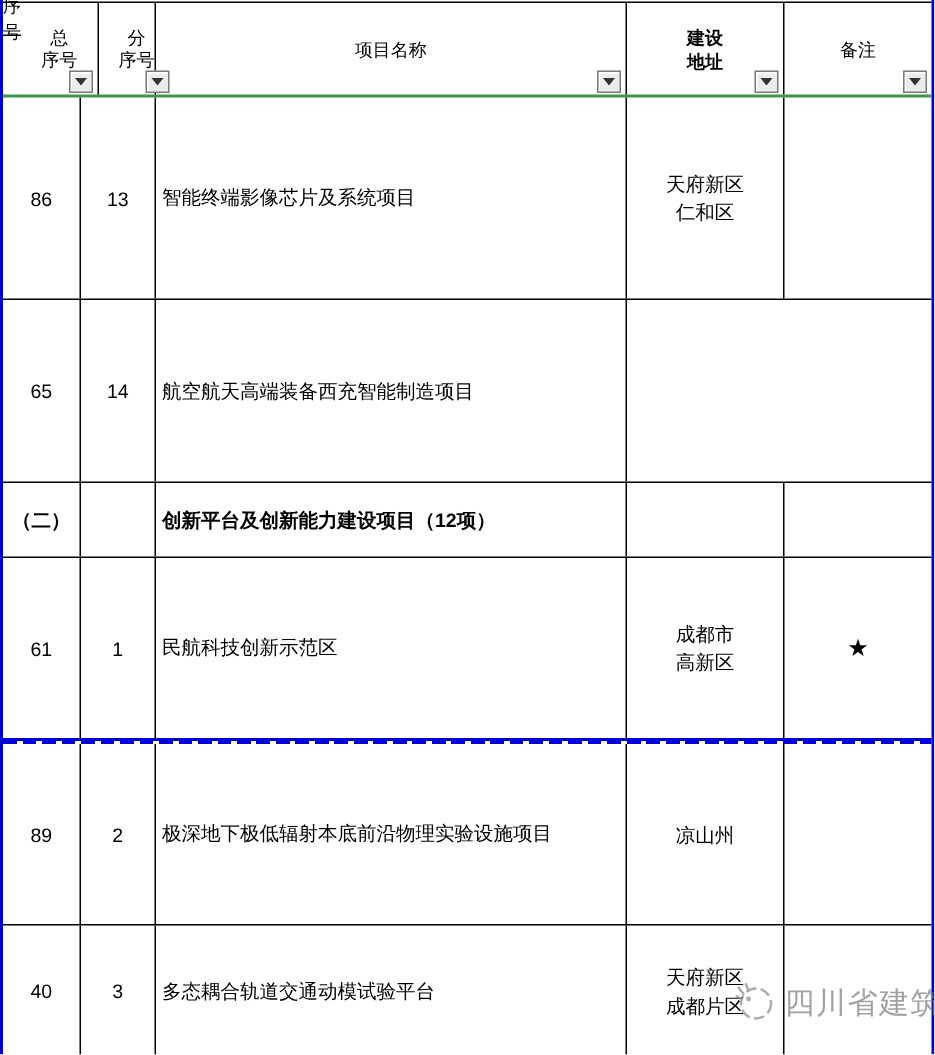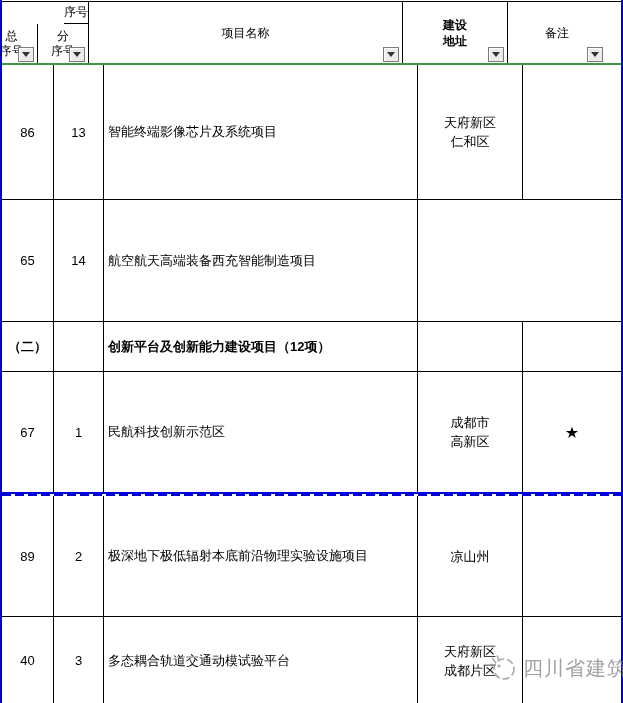--- a/index.html
+++ b/index.html
@@ -9,21 +9,21 @@
   }
   
   .edge{position:absolute;top:0;bottom:0;width:2px;background:#0000d8;}
   .edge.left{left:0;}
   .edge.right{left:621px;}
 
   .sheet{position:absolute;left:2px;top:1px;width:619px;border-top:1px solid #000;}
 
   
   .thead{display:flex;height:61px;border-bottom:2px solid #3c9a46;font-size:12px;}
-  .h-seq{width:87px;border-right:1px solid #000;display:flex;flex-direction:column;box-sizing:border-box;align-items:flex-end;}
+  .h-seq{width:102px;border-right:1px solid #000;display:flex;flex-direction:row;box-sizing:border-box;}
   .h-seq-top{height:21px;border-bottom:1px solid #000;display:flex;align-items:center;justify-content:center;}
   .h-seq-bot{flex:1;display:flex;}
   .h-sub{position:relative;display:flex;align-items:center;justify-content:center;
          white-space:pre-line;text-align:center;line-height:15px;box-sizing:border-box;}
   .h-sub.c1{width:52px;border-right:1px solid #000;}
   .h-sub.c2{width:50px;}
   .h-cell{position:relative;display:flex;align-items:center;justify-content:center;
           border-right:1px solid #000;box-sizing:border-box;white-space:pre-line;
           text-align:center;line-height:16px;}
   .h-name{width:314px;}
@@ -120,21 +120,21 @@
 
     <div class="tr h49">
       <div class="td c1 bold">（二）</div>
       <div class="td c2"></div>
       <div class="td c3 bold">创新平台及创新能力建设项目（12项）</div>
       <div class="td c4"></div>
       <div class="td c5"></div>
     </div>
 
     <div class="tr h120" style="border-bottom:none;">
-      <div class="td c1">67</div>
+      <div class="td c1">61</div>
       <div class="td c2">1</div>
       <div class="td c3">民航科技创新示范区</div>
       <div class="td c4">成都市
 高新区</div>
       <div class="td c5">★</div>
     </div>
 
     <div class="pbreak"></div>
 
     <div class="tr h120">

